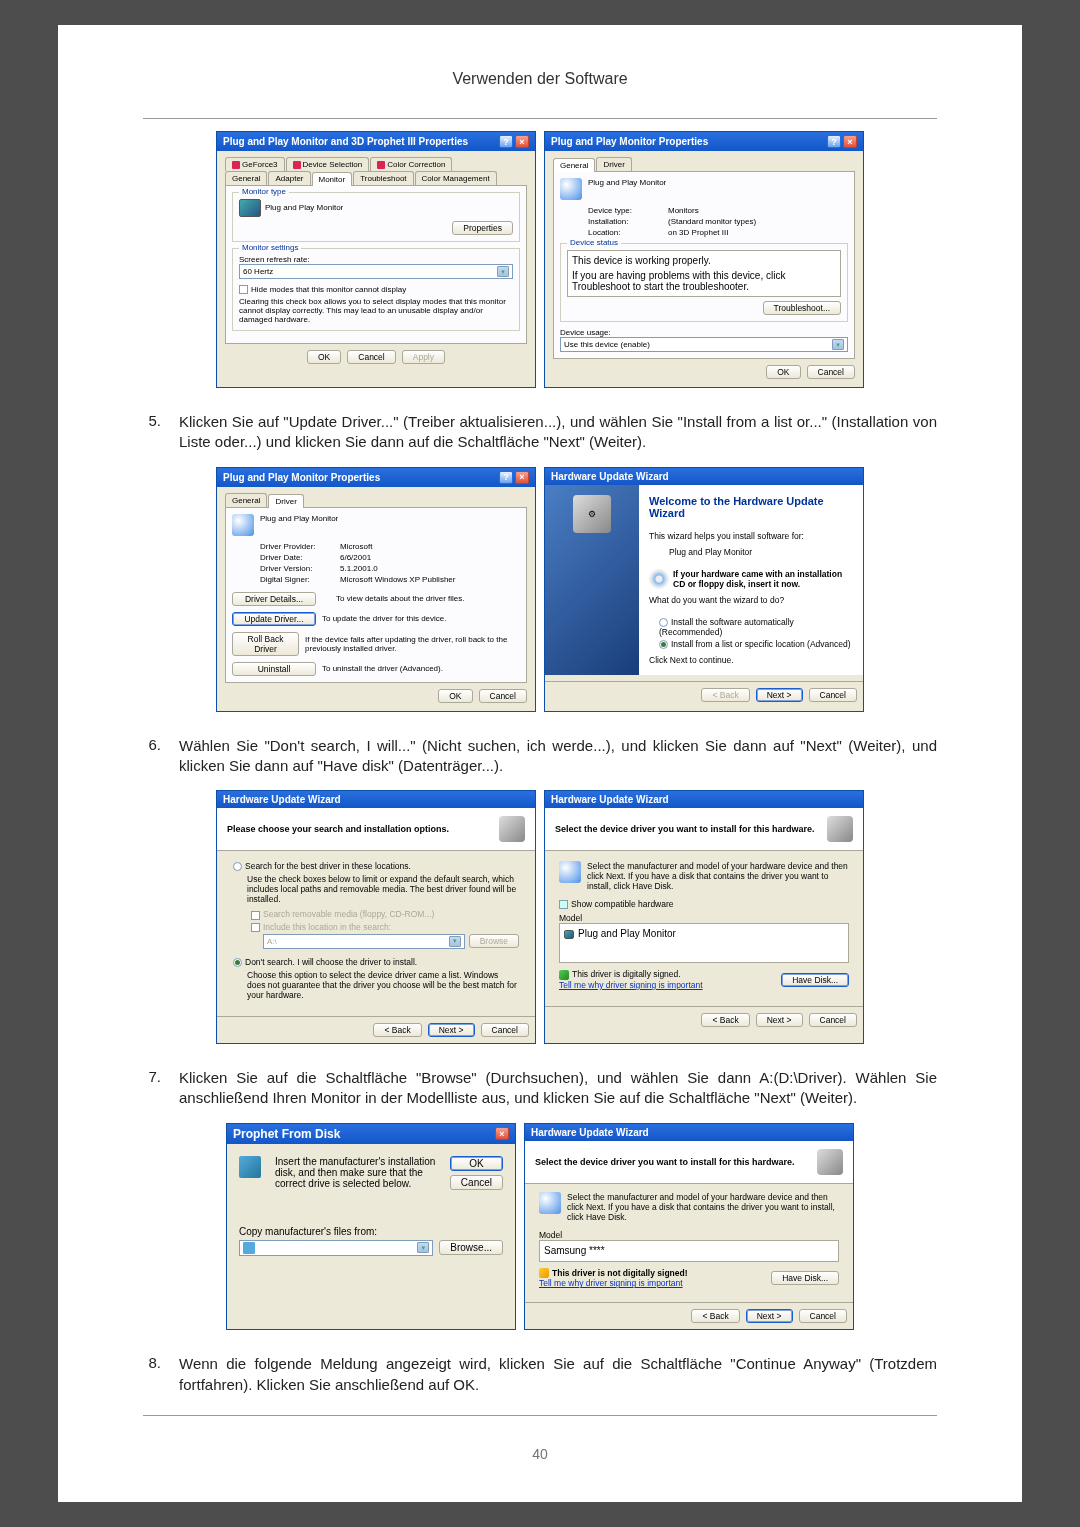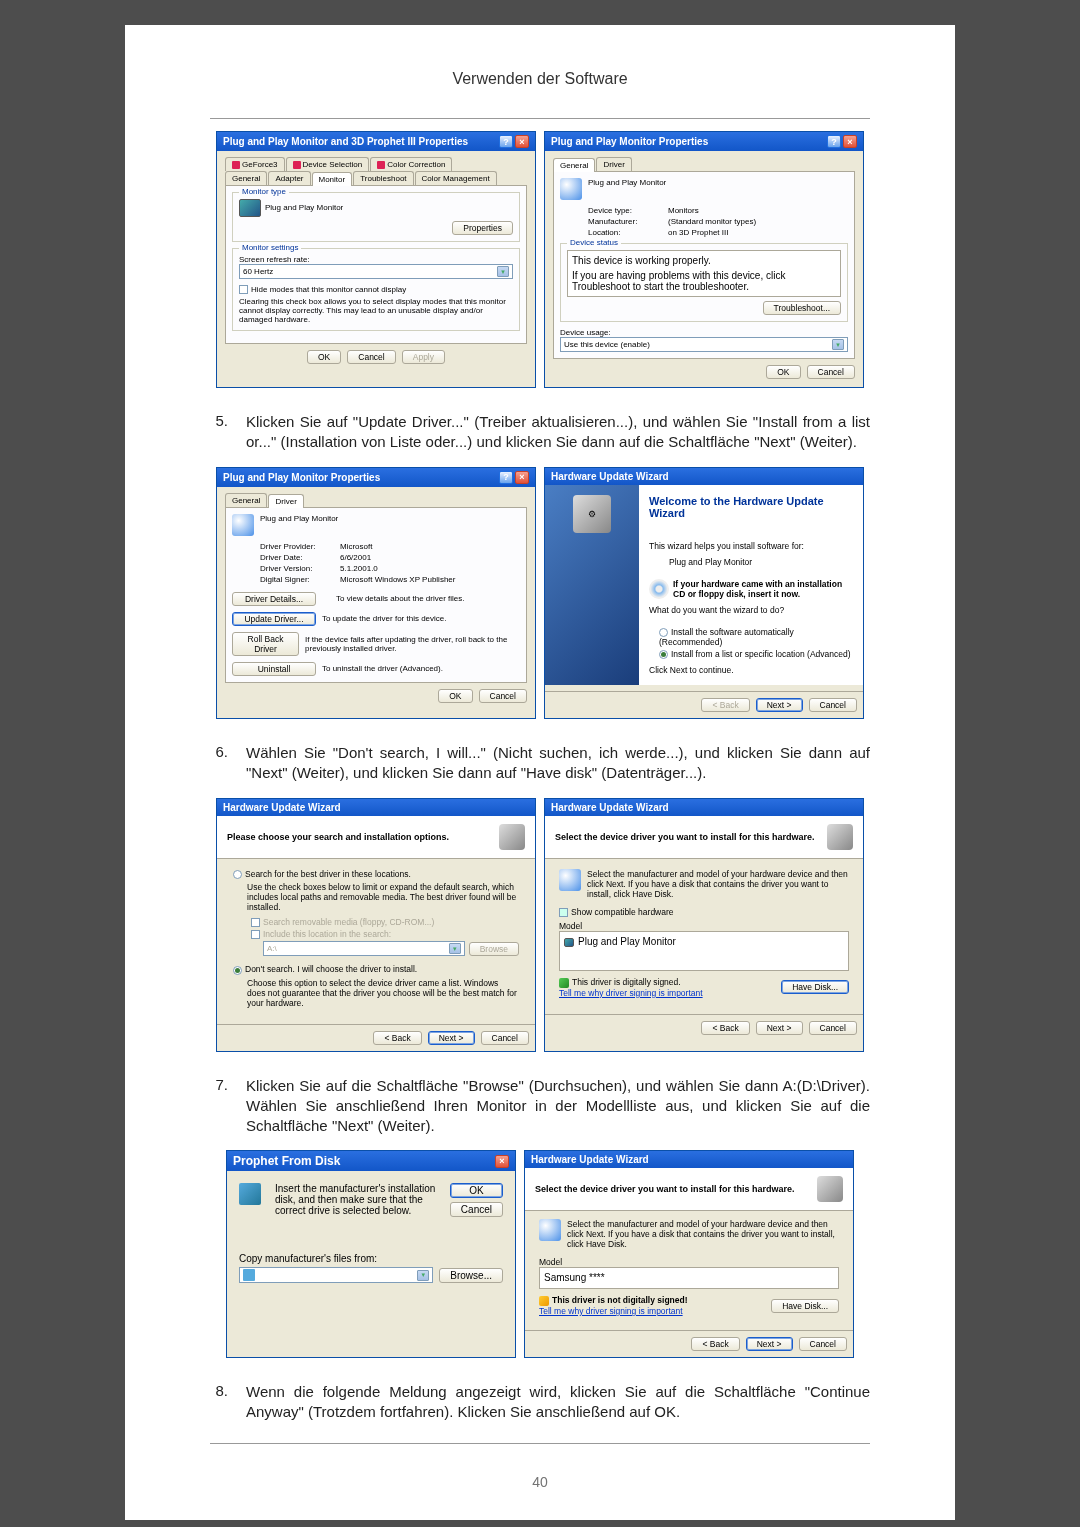--- a/index.html
+++ b/index.html
@@ -5,21 +5,21 @@
     * { margin: 0; padding: 0; box-sizing: border-box; }
     body {
       background: #4d4d4d;
       font-family: Arial, Helvetica, sans-serif;
       display: flex;
       justify-content: center;
       padding: 25px 0;
     }
     .page {
       background: #fff;
-      width: 830px;
+      width: 964px;
       padding: 45px 85px 30px 85px;
       min-height: 1477px;
       position: relative;
     }
     .page-title {
       text-align: center;
       font-size: 16px;
       color: #333;
       margin-bottom: 30px;
     }
@@ -176,21 +176,21 @@
       width: 94px;
       background: linear-gradient(135deg, #4a7ec4, #1a3d7a);
       display: flex;
       align-items: flex-start;
       justify-content: center;
       padding-top: 10px;
     }
     .wizard-icon { width: 38px; height: 38px; background: linear-gradient(135deg,#ddd,#888); border-radius: 4px; display:flex;align-items:center;justify-content:center; }
     .wizard-body { display: flex; background:#fff; }
     .wizard-content { flex:1; padding: 10px; font-size: 8.5px; }
-    .wizard-title { font-weight: bold; font-size: 11px; color: #003399; margin-bottom: 22px; }
+    .wizard-title { font-weight: bold; font-size: 11px; color: #003399; margin-bottom: 12px; }
     .wizard-header { background: #fff; padding: 8px 10px; display:flex; align-items:center; border-bottom:1px solid #aca899; }
     .wizard-header .txt { flex:1; font-weight:bold; font-size:9px; }
     .cd-icon { width:20px;height:20px; border-radius:50%; background: radial-gradient(circle,#eee 20%,#8be 30%,#eee 60%); display:inline-block; vertical-align:middle; margin-right:4px; flex-shrink:0;}
     .disabled-text { color: #aca899; }
     .textarea-box { background:#fff; border:1px solid #aca899; padding:4px; font-size:10px; min-height:40px; }
     .link { color: #0033cc; text-decoration: underline; cursor: pointer; }
     .floppy-icon { width:22px;height:22px; background: linear-gradient(135deg,#5ad,#279); border-radius:2px; display:inline-block; margin-right:8px; flex-shrink:0; }
     .shield-icon { width:10px;height:10px; background: linear-gradient(135deg,#fc3,#e90); border-radius:2px; display:inline-block; vertical-align:middle; margin-right:3px;}
     .green-icon { width:10px;height:10px; background: linear-gradient(135deg,#5c5,#282); border-radius:2px; display:inline-block; vertical-align:middle; margin-right:3px;}
     .chev { font-size: 9px; }
@@ -269,21 +269,21 @@
           <div style="display:flex;align-items:flex-start;margin-bottom:6px">
             <span class="info-icon"></span>
             <span>Plug and Play Monitor</span>
           </div>
           <div style="padding-left:28px">
             <div class="label-pair">
                 <span class="l">Device type:</span>
                 <span>Monitors</span>
               </div>
             <div class="label-pair">
-                <span class="l">Manufacturer:</span>
+                <span class="l">Installation:</span>
                 <span>(Standard monitor types)</span>
               </div>
             <div class="label-pair">
                 <span class="l">Location:</span>
                 <span>on 3D Prophet III</span>
               </div>
           </div>
           <div class="fieldset" style="margin-top:6px">
             <div class="legend">Device status</div>
             <div class="textarea-box">

